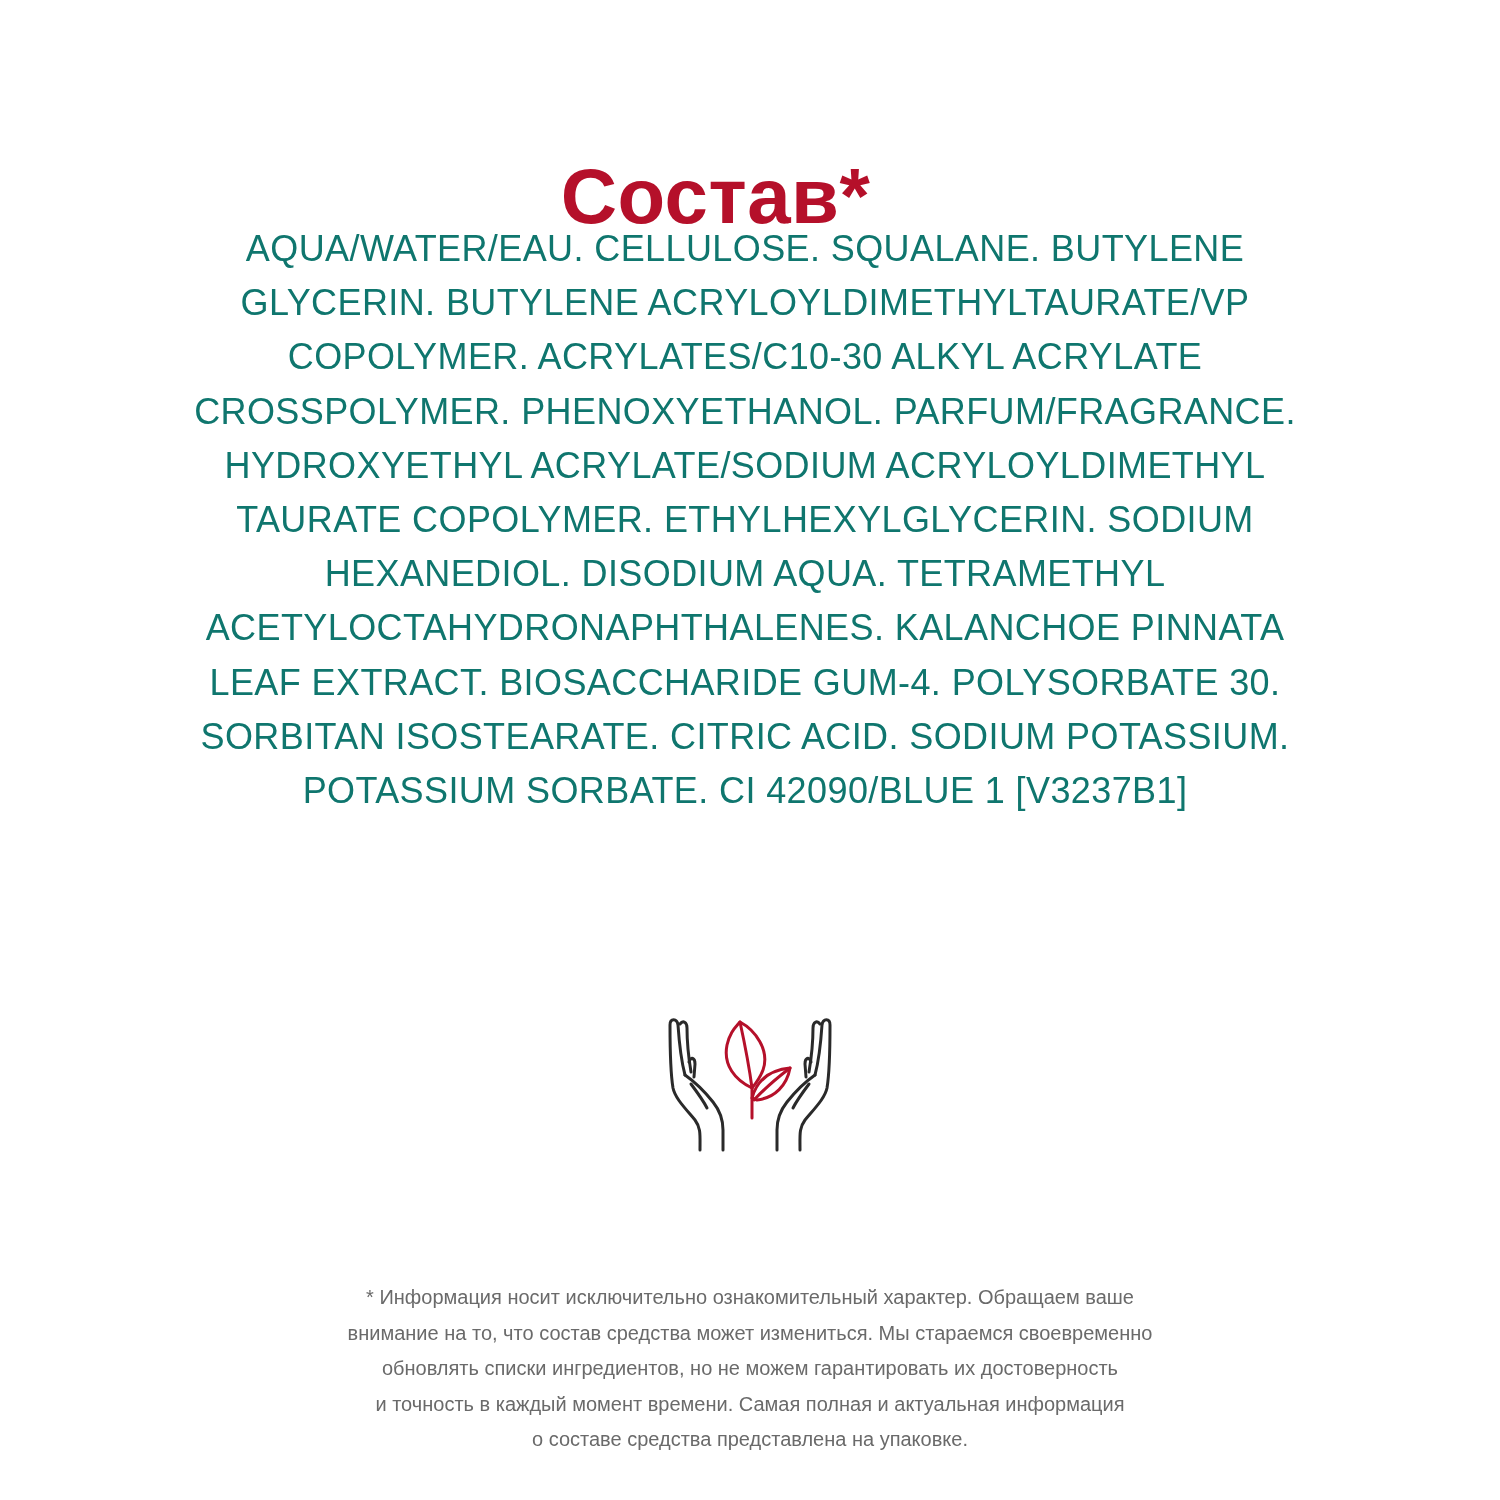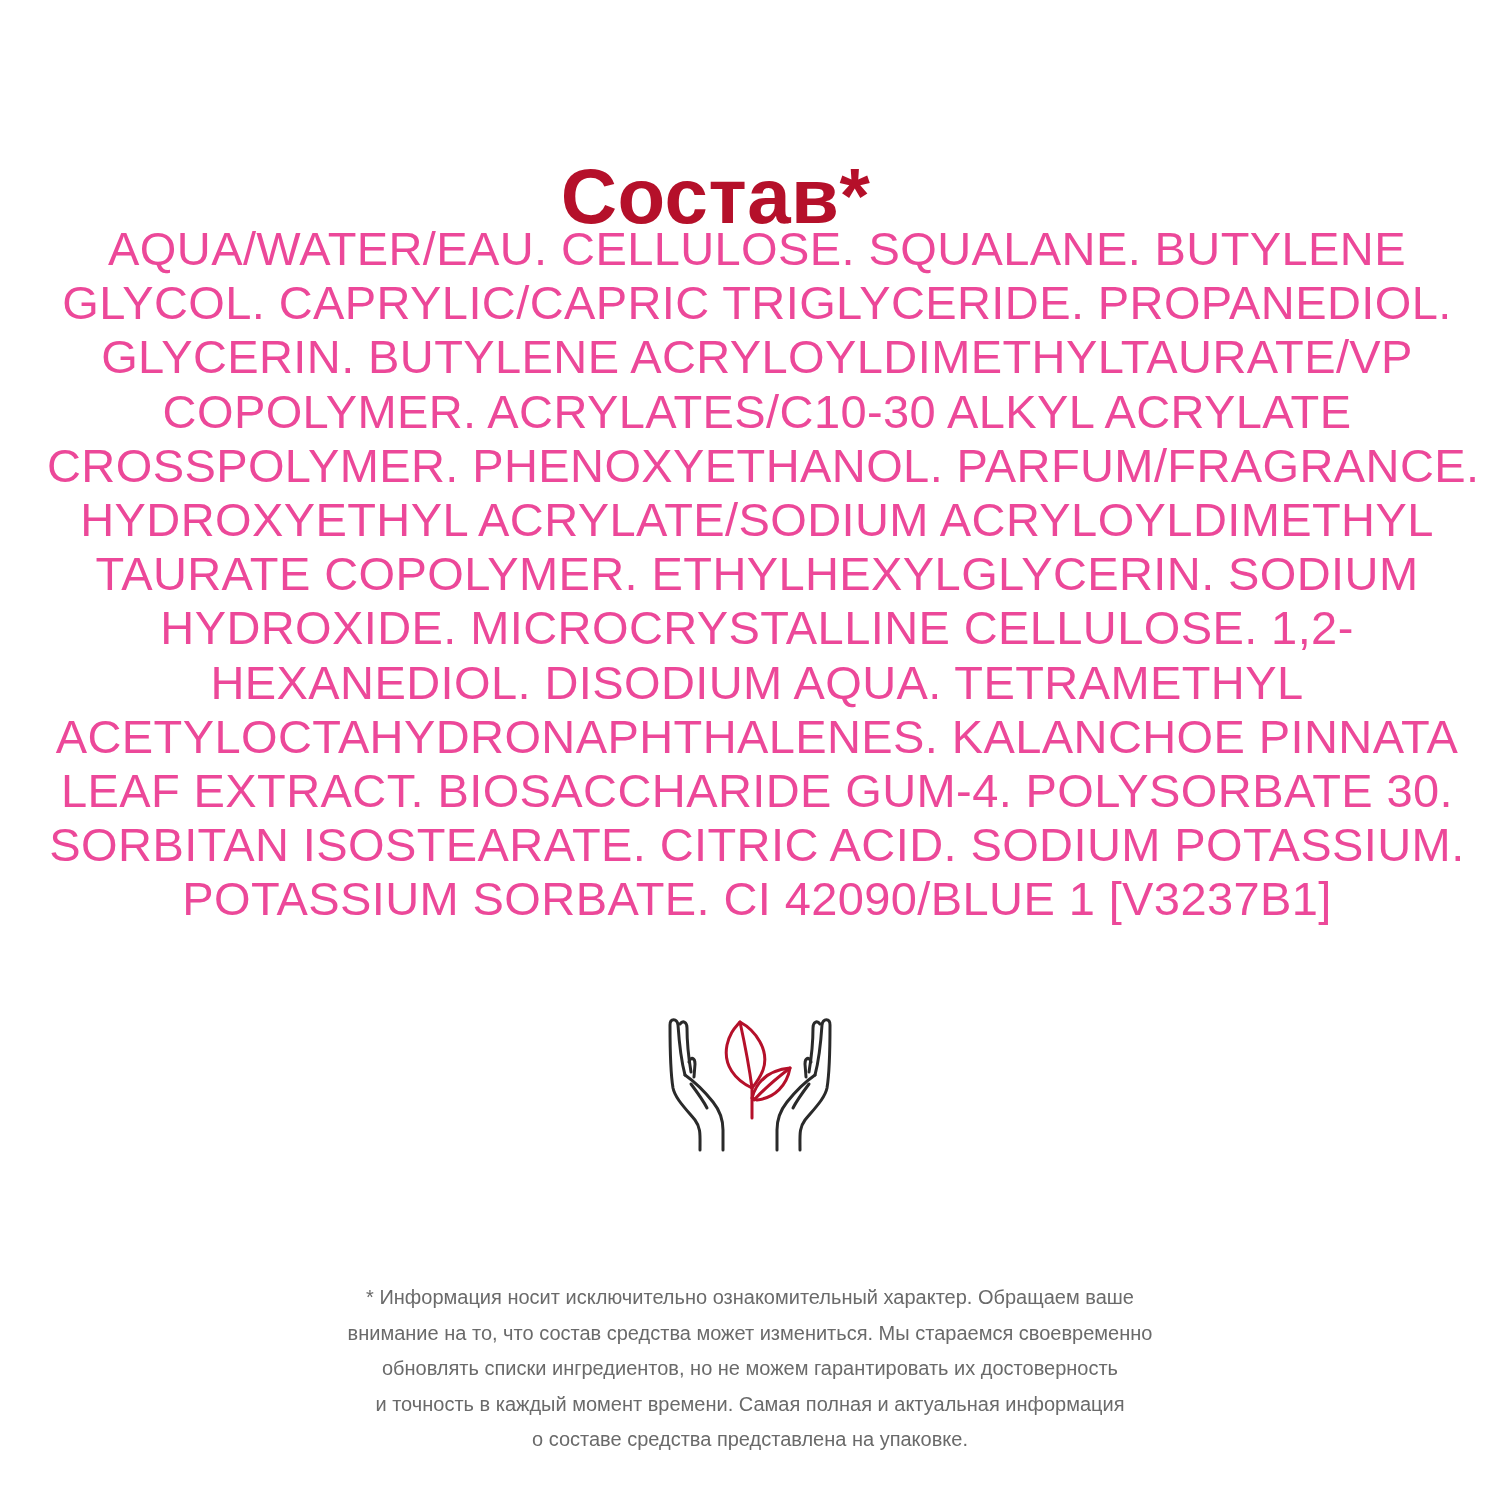--- a/index.html
+++ b/index.html
@@ -3,47 +3,45 @@
 <meta charset="utf-8">
 <style>
   html, body { margin: 0; padding: 0; background: #ffffff; }
   body { width: 1500px; height: 1500px; position: relative; overflow: hidden; }
   .title {
     position: absolute; left: 0; top: 96px; width: 1431px; text-align: center;
     font-family: "Liberation Sans", sans-serif; font-weight: bold;
     font-size: 78px; line-height: 96px; color: #b5102a; letter-spacing: 0.5px;
   }
   .ingredients {
-    position: absolute; left: 47px; top: 222px; width: 1420px;
-    font-family: "Liberation Sans", sans-serif; font-size: 47px; line-height: 54.2px;
-    color: #ec4899; text-align: center; letter-spacing: 0.4px;
+    position: absolute; left: 35px; top: 222px; width: 1420px;
+    font-family: "Liberation Sans", sans-serif; font-size: 36px; line-height: 54.2px;
+    color: #0f766e; text-align: center; letter-spacing: 0.4px;
   }
   .ingredients .line { display: block; white-space: nowrap; }
   .icon-wrap { position: absolute; left: 665px; top: 1010px; width: 170px; height: 145px; }
   .disclaimer {
     position: absolute; left: 30px; top: 1280px; width: 1440px;
     font-family: "Liberation Sans", sans-serif; font-size: 20px; line-height: 35.5px;
     color: #6a6a6a; text-align: center;
   }
   .disclaimer .line { display: block; white-space: nowrap; }
 </style>
 </head>
 <body>
 
 <h1 class="title">Состав*</h1>
 
 <div class="ingredients">
   <span class="line">AQUA/WATER/EAU. CELLULOSE. SQUALANE. BUTYLENE</span>
-  <span class="line">GLYCOL. CAPRYLIC/CAPRIC TRIGLYCERIDE. PROPANEDIOL.</span>
   <span class="line">GLYCERIN. BUTYLENE ACRYLOYLDIMETHYLTAURATE/VP</span>
   <span class="line">COPOLYMER. ACRYLATES/C10-30 ALKYL ACRYLATE</span>
   <span class="line">CROSSPOLYMER. PHENOXYETHANOL. PARFUM/FRAGRANCE.</span>
   <span class="line">HYDROXYETHYL ACRYLATE/SODIUM ACRYLOYLDIMETHYL</span>
   <span class="line">TAURATE COPOLYMER. ETHYLHEXYLGLYCERIN. SODIUM</span>
-  <span class="line">HYDROXIDE. MICROCRYSTALLINE CELLULOSE. 1,2-</span>
   <span class="line">HEXANEDIOL. DISODIUM AQUA. TETRAMETHYL</span>
   <span class="line">ACETYLOCTAHYDRONAPHTHALENES. KALANCHOE PINNATA</span>
   <span class="line">LEAF EXTRACT. BIOSACCHARIDE GUM-4. POLYSORBATE 30.</span>
   <span class="line">SORBITAN ISOSTEARATE. CITRIC ACID. SODIUM POTASSIUM.</span>
   <span class="line">POTASSIUM SORBATE. CI 42090/BLUE 1 [V3237B1]</span>
 </div>
 
 <div class="icon-wrap">
   <svg width="170" height="145" viewBox="0 0 170 145" fill="none" stroke-linecap="round" stroke-linejoin="round">
 

